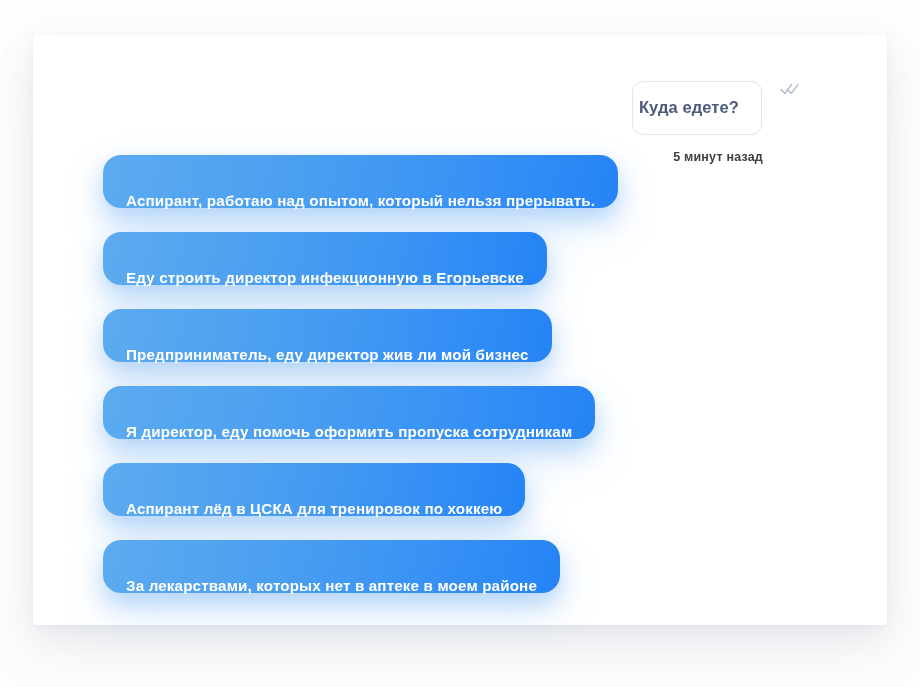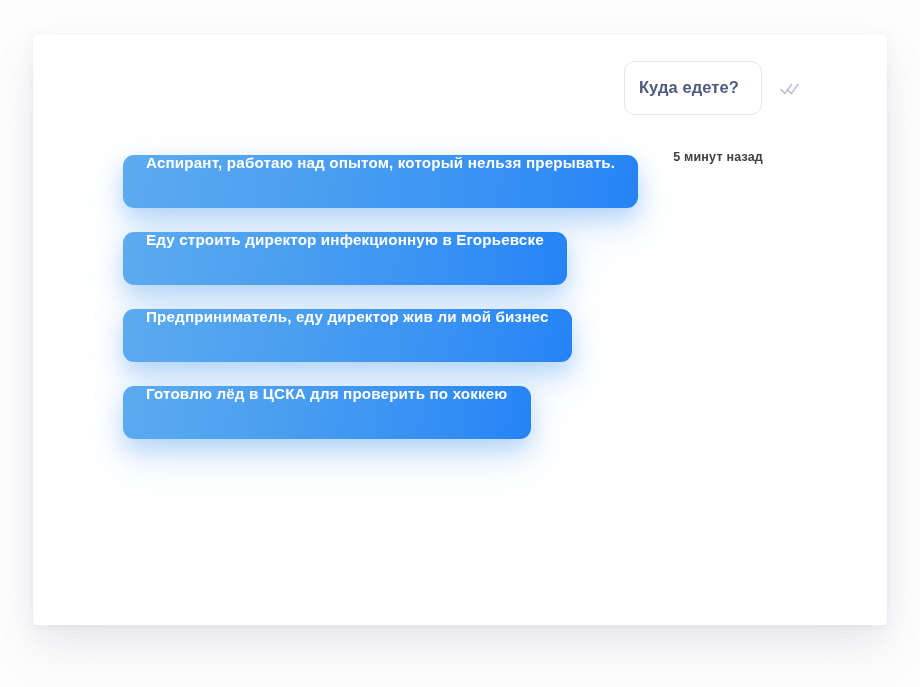--- a/index.html
+++ b/index.html
@@ -43,25 +43,26 @@
     top: 26px;
     display: flex;
     align-items: flex-start;
     gap: 0px;
   }
 
   .outgoing-bubble {
     background: #ffffff;
     border: 1px solid #e2e6ee;
     border-radius: 11px;
-    padding: 16px 22px 17px 14px;
+    padding: 16px 22px 17px 6px;
     box-sizing: border-box;
     min-height: 54px;
     display: flex;
     align-items: center;
+    margin-top: 20px;
   }
 
   .outgoing-text {
     font-size: 16.5px;
     font-weight: 600;
     color: #4d5a7c;
     letter-spacing: 0.1px;
     white-space: nowrap;
   }
 
@@ -89,31 +90,30 @@
     left: 70px;
     top: 120px;
     display: flex;
     flex-direction: column;
     gap: 24px;
     align-items: flex-start;
   }
 
   .bubble {
     position: relative;
-    border-radius: 11px;
+    border-radius: 18px;
     padding: 0 23px;
     height: 53px;
     display: flex;
-    align-items: flex-start;
+    align-items: flex-end;
     box-sizing: border-box;
     background: linear-gradient(100deg, #5cabf0 0%, #4b9ff0 38%, #3a93f4 68%, #2583f5 100%);
     box-shadow:
       0 10px 22px rgba(64,150,240,0.30),
       0 20px 44px rgba(64,150,240,0.17);
-    margin-left: 20px;
   }
 
   .bubble-text {
     font-size: 15.2px;
     font-weight: 600;
     color: #ffffff;
     letter-spacing: 0.15px;
     white-space: nowrap;
     line-height: 1;
   }
@@ -146,22 +146,28 @@
       </div>
 
       <div class="bubble">
         <span class="bubble-text">Еду строить директор инфекционную в Егорьевске</span>
       </div>
 
       <div class="bubble">
         <span class="bubble-text">Предприниматель, еду директор жив ли мой бизнес</span>
       </div>
 
+      <div class="bubble">
+        <span class="bubble-text">Я директор, еду помочь оформить пропуска сотрудникам</span>
+      </div>
 
       <div class="bubble">
-        <span class="bubble-text">Готовлю лёд в ЦСКА для проверить по хоккею</span>
+        <span class="bubble-text">Аспирант лёд в ЦСКА для тренировок по хоккею</span>
       </div>
 
+      <div class="bubble">
+        <span class="bubble-text">За лекарствами, которых нет в аптеке в моем районе</span>
+      </div>
 
     </div>
 
   </div>
 </div>
 
 </body></html>

